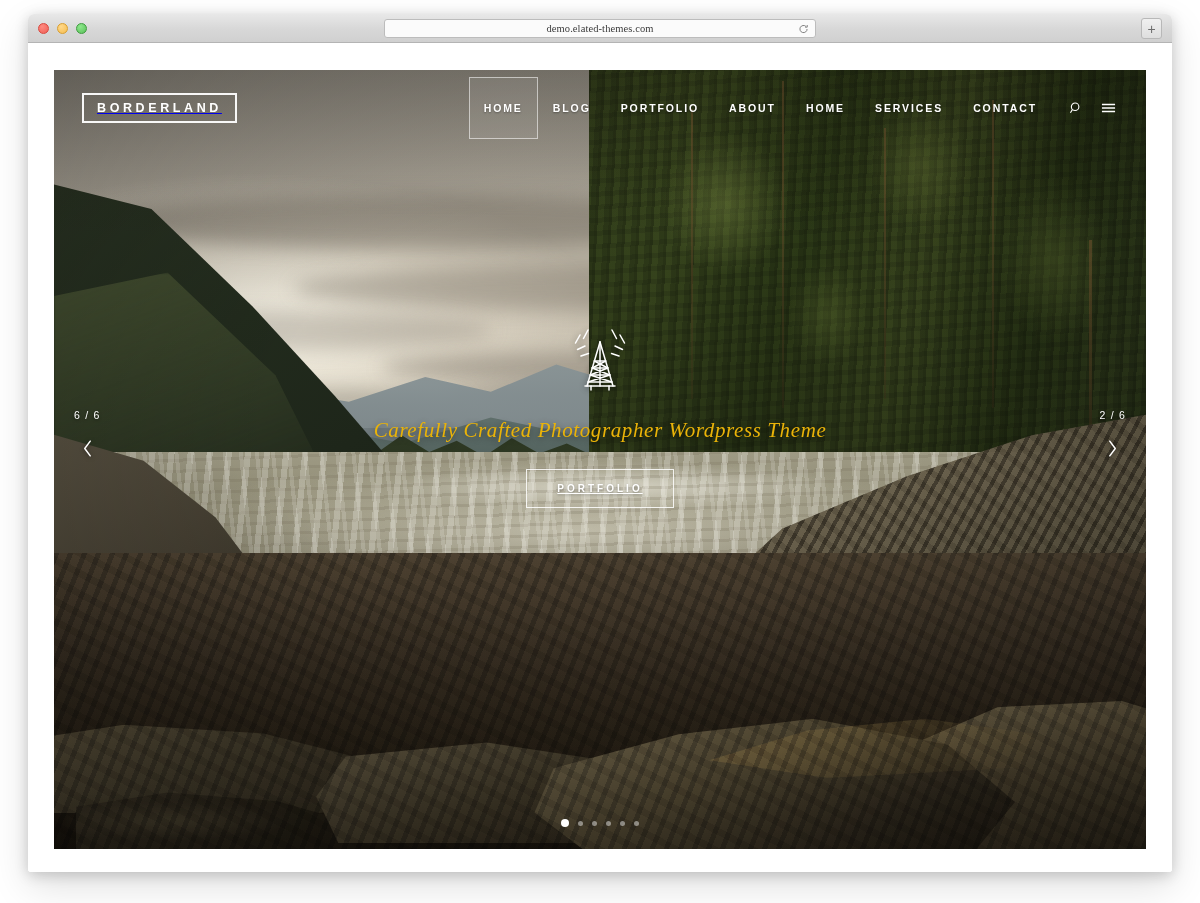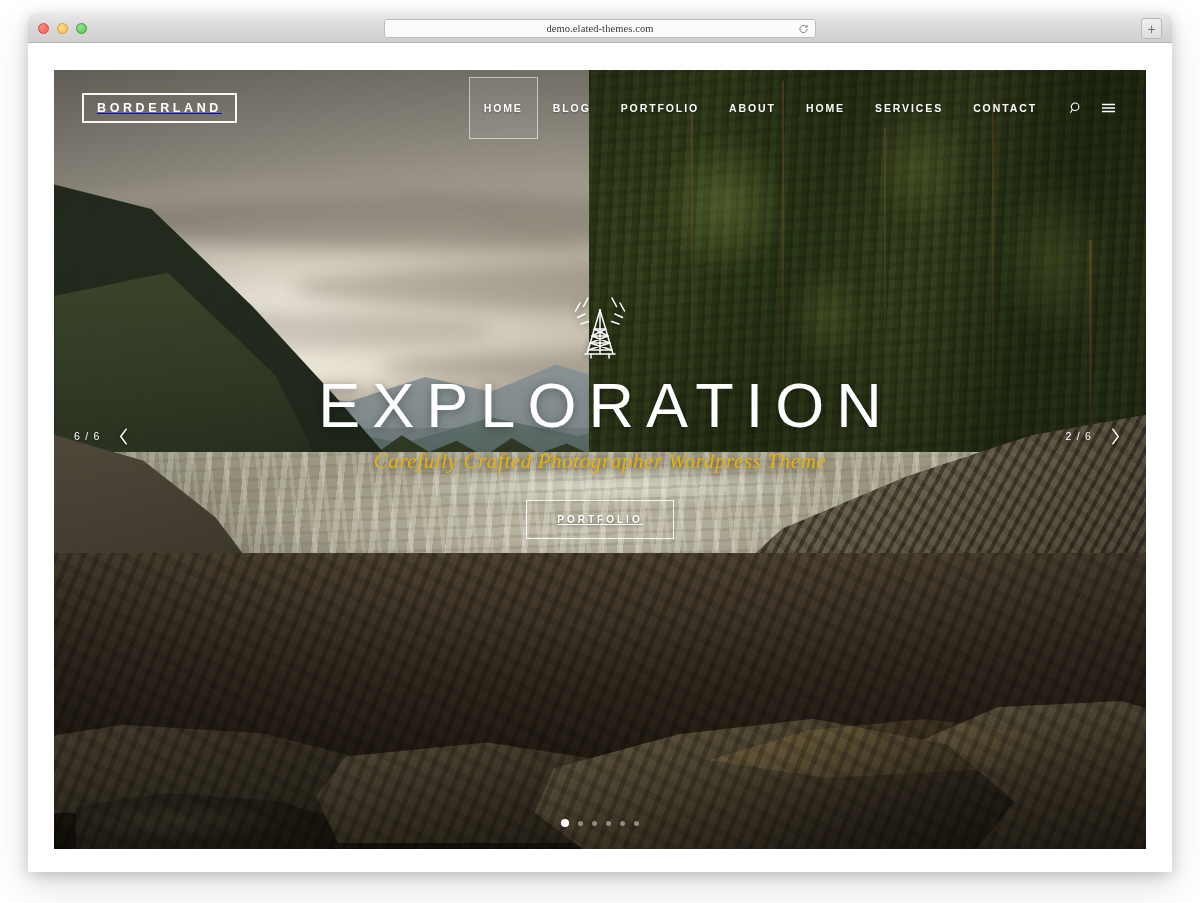--- a/index.html
+++ b/index.html
@@ -432,21 +432,21 @@
     text-shadow: 0 1px 3px rgba(0,0,0,0.4);
   }
 
   
   .slider-side {
     position: absolute;
     top: 47%;
     transform: translateY(-50%);
     z-index: 18;
     display: flex;
-    flex-direction: row;
+    flex-direction: column;
     align-items: center;
     gap: 12px;
   }
   .slider-side.left  { left: 20px; }
   .slider-side.right { right: 20px; }
 
   .slide-counter {
     color: #ffffff;
     font-size: 10.5px;
     letter-spacing: 1.2px;
@@ -622,21 +622,20 @@
 
             <path d="M23.3 37 L36.8 44 M34.7 37 L21.2 44"></path>
             <path d="M21.2 44 L38.8 51 M36.8 44 L19.2 51"></path>
             <path d="M19.2 51 L40.9 58 M38.8 51 L17.1 58"></path>
 
             <path d="M14 62 L44 62"></path>
             <path d="M20 62 L20 66 M38 62 L38 66"></path>
           </svg>
         </div>
 
-        <h1 class="slide-title">EXPLORATION</h1>
         <p class="slide-subtitle">Carefully Crafted Photographer Wordpress Theme</p>
         <a class="slide-btn" href="#">PORTFOLIO</a>
       </div>
 
       <div class="slider-side left">
         <span class="slide-counter">6 / 6</span>
         <span class="slider-arrow">
           <svg width="11" height="19" viewBox="0 0 12 20" fill="none" stroke="#ffffff" stroke-width="1.6" stroke-linecap="round" stroke-linejoin="round">
             <path d="M9 2 L3 10 L9 18"></path>
           </svg>

